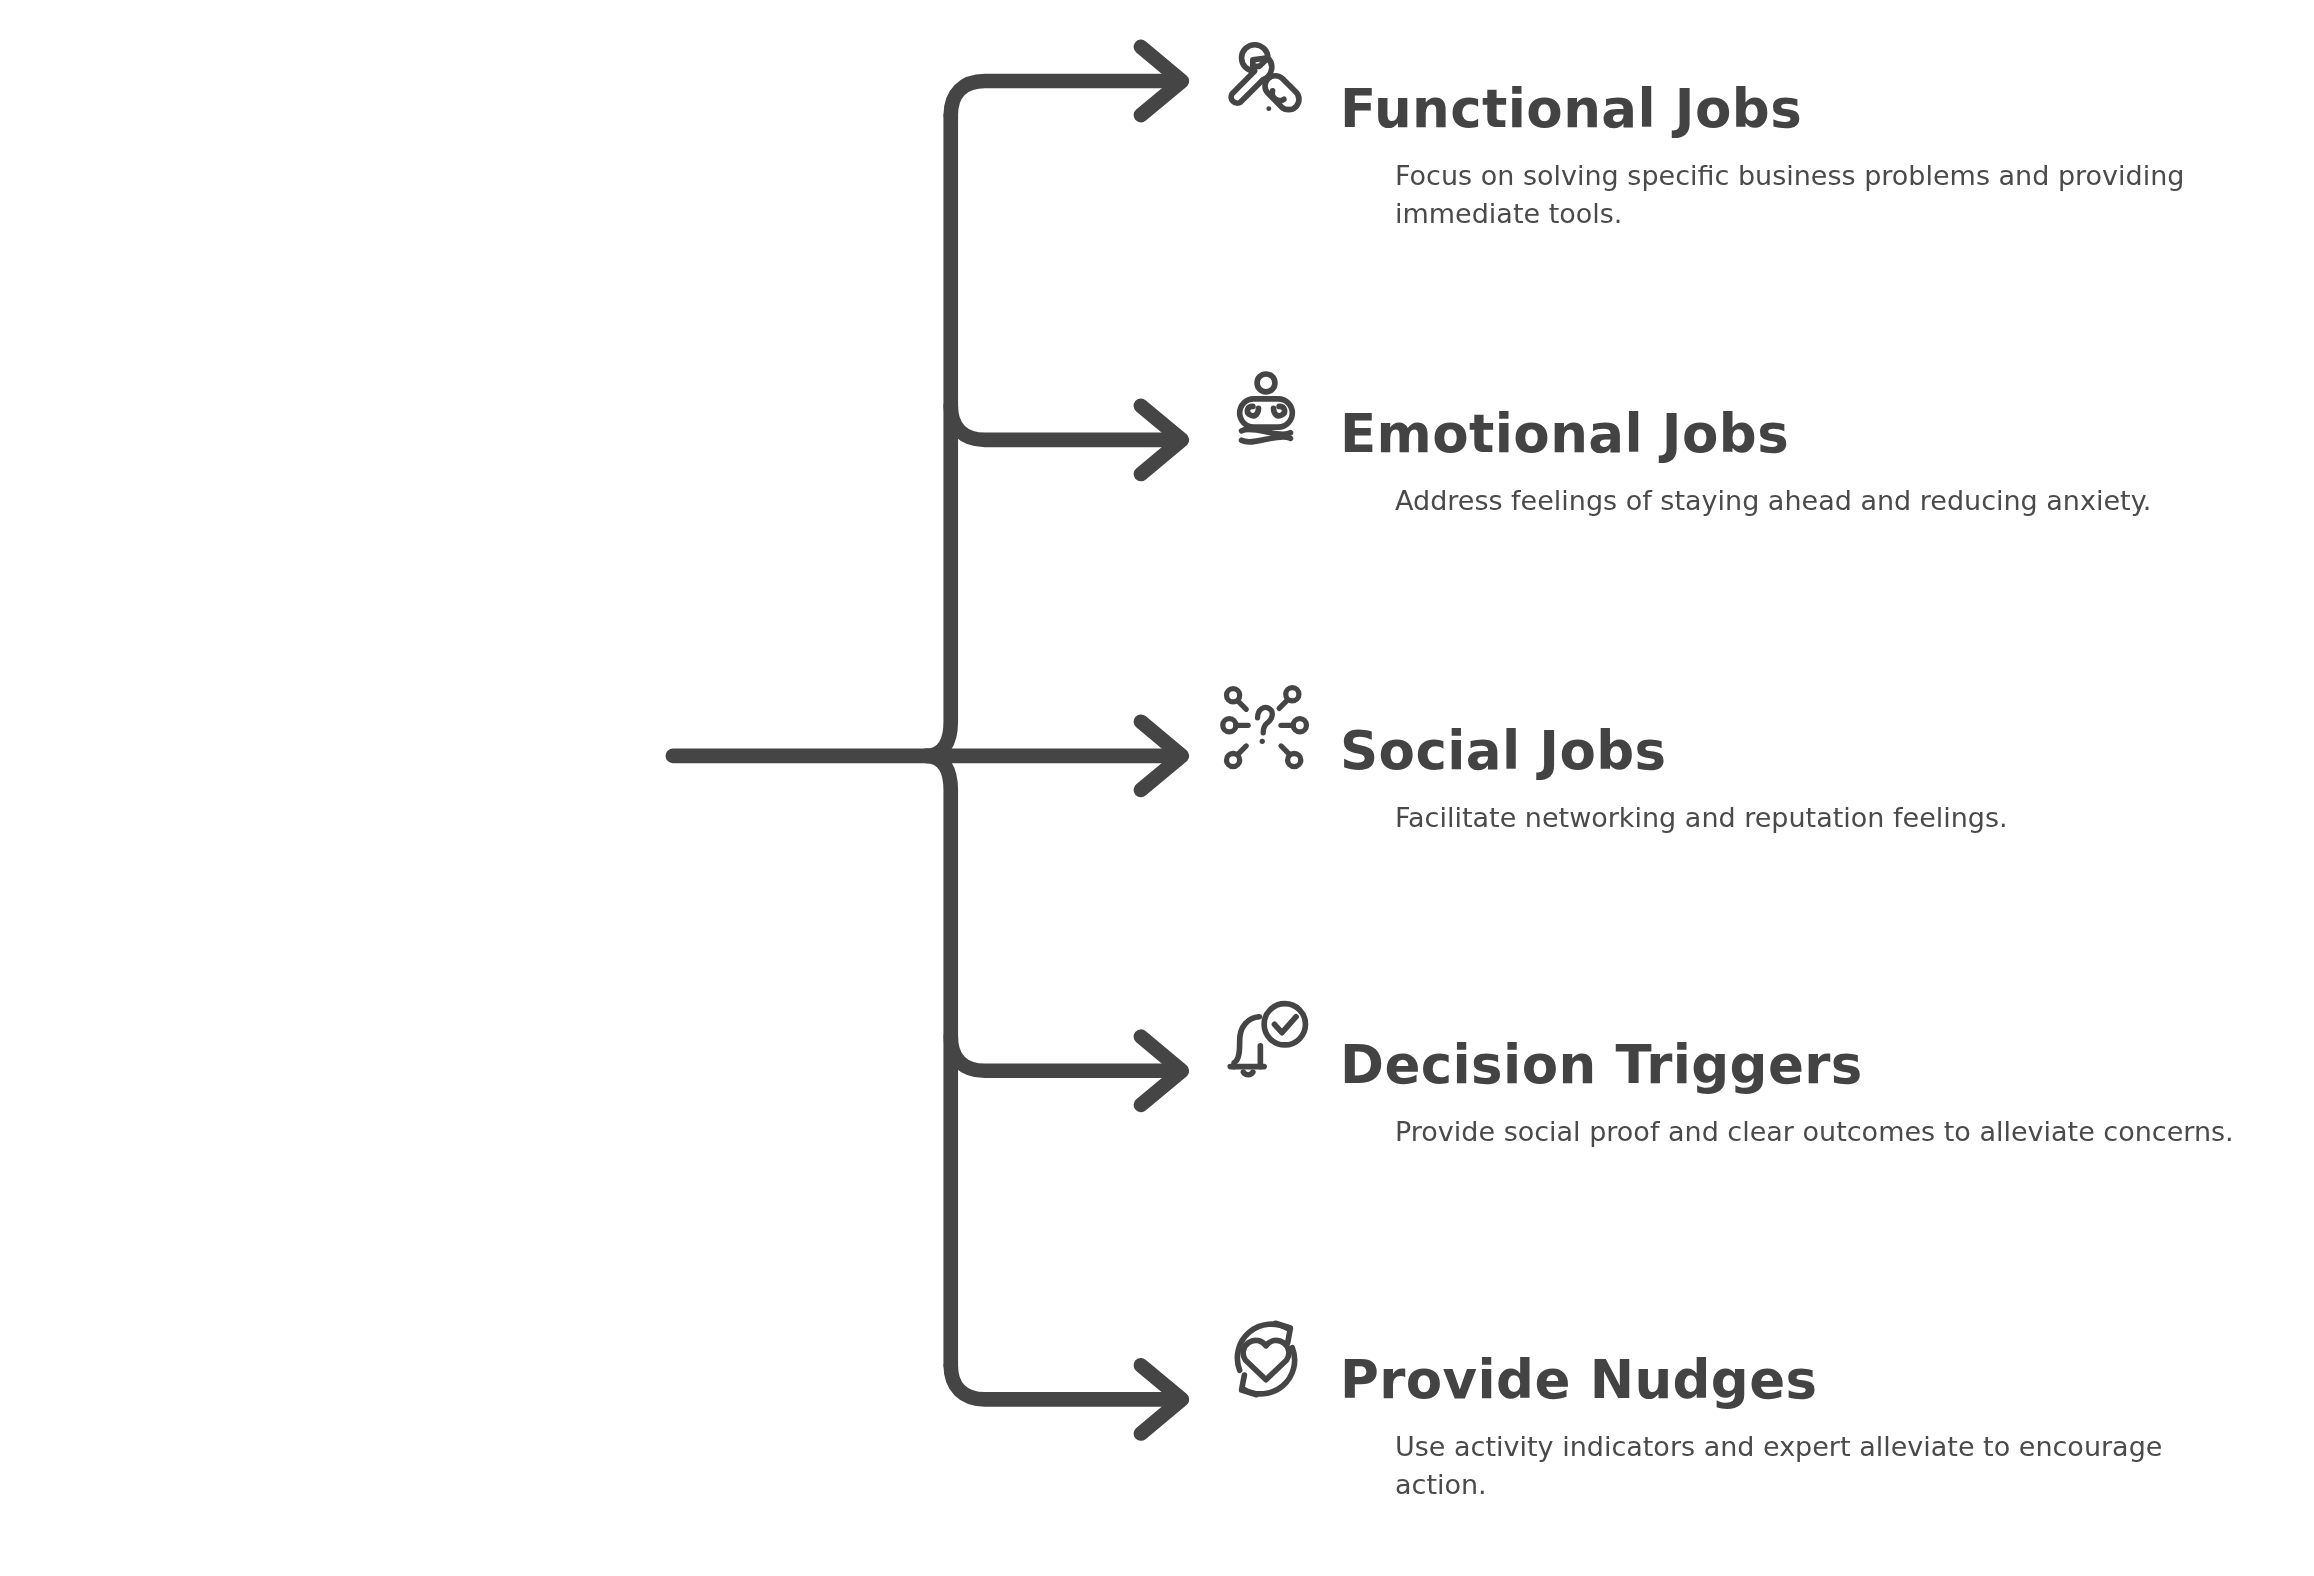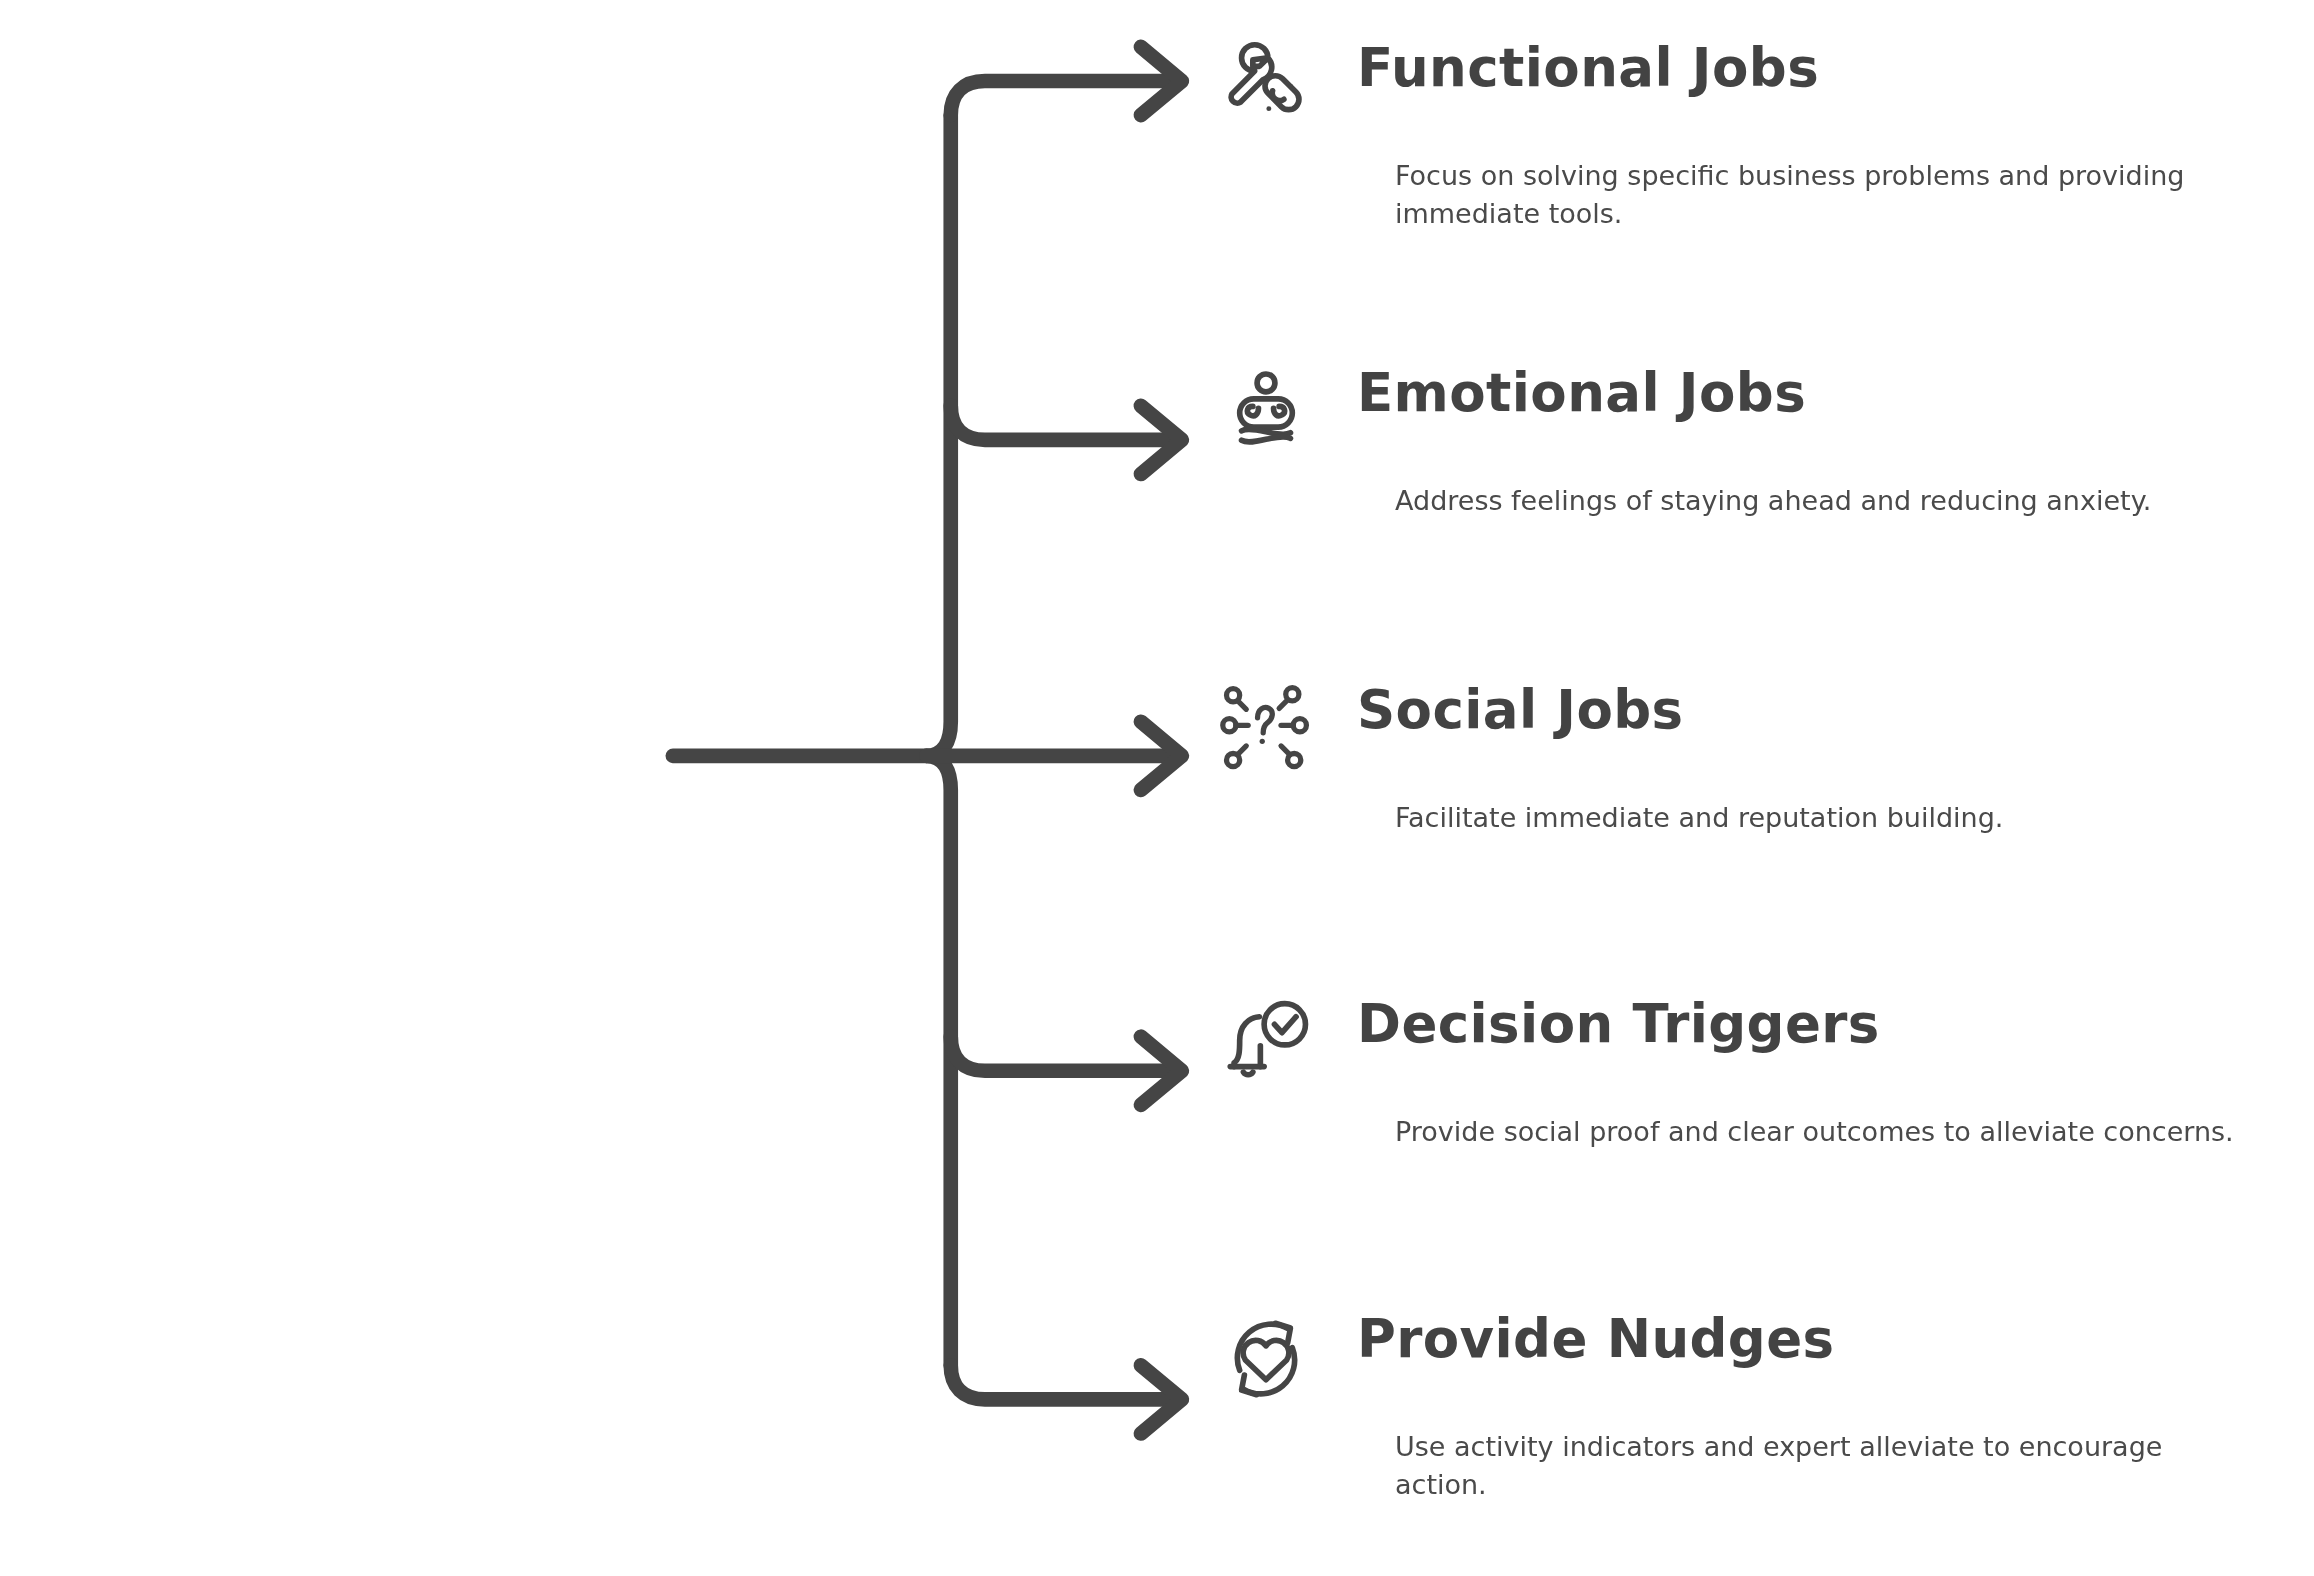--- a/index.html
+++ b/index.html
@@ -61,22 +61,22 @@
   }
 
   
   .branch {
     position: absolute;
     left: 1219px;
     width: 1083px;
   }
   .branch-head {
     display: flex;
-    align-items: flex-start;
-    gap: 44px;
+    align-items: flex-end;
+    gap: 27px;
     height: 94px;
   }
   .branch-icon {
     width: 94px;
     height: 94px;
     flex: 0 0 94px;
   }
   .branch-title {
     font-family: "DejaVu Sans", sans-serif;
     font-weight: 700;
@@ -203,21 +203,21 @@
           <path d="M 20 19 L 29 28"></path>
           <path d="M 73 18 L 64 27"></path>
           <path d="M 18 45 L 31 45"></path>
           <path d="M 79 45 L 66 45"></path>
           <path d="M 20 76 L 29 67"></path>
           <path d="M 75 76 L 66 67"></path>
         </g>
       </svg>
       <div class="branch-title">Social Jobs</div>
     </div>
-    <div class="branch-desc">Facilitate immediate and reputation building.</div>
+    <div class="branch-desc">Facilitate networking and reputation feelings.</div>
   </div>
 
   <div class="branch" id="branch-3">
     <div class="branch-head">
       <svg class="branch-icon" viewBox="0 0 100 100" aria-hidden="true">
         <g fill="none" stroke="#454545" stroke-width="6" stroke-linecap="round" stroke-linejoin="round">
 
           <path d="M 16 74 L 16 70 C 22 66, 22 56, 22 46 C 22 31, 31 22, 43 21"></path>
           <path d="M 44 74 L 44 52"></path>
           <path d="M 12 74 L 48 74"></path>

